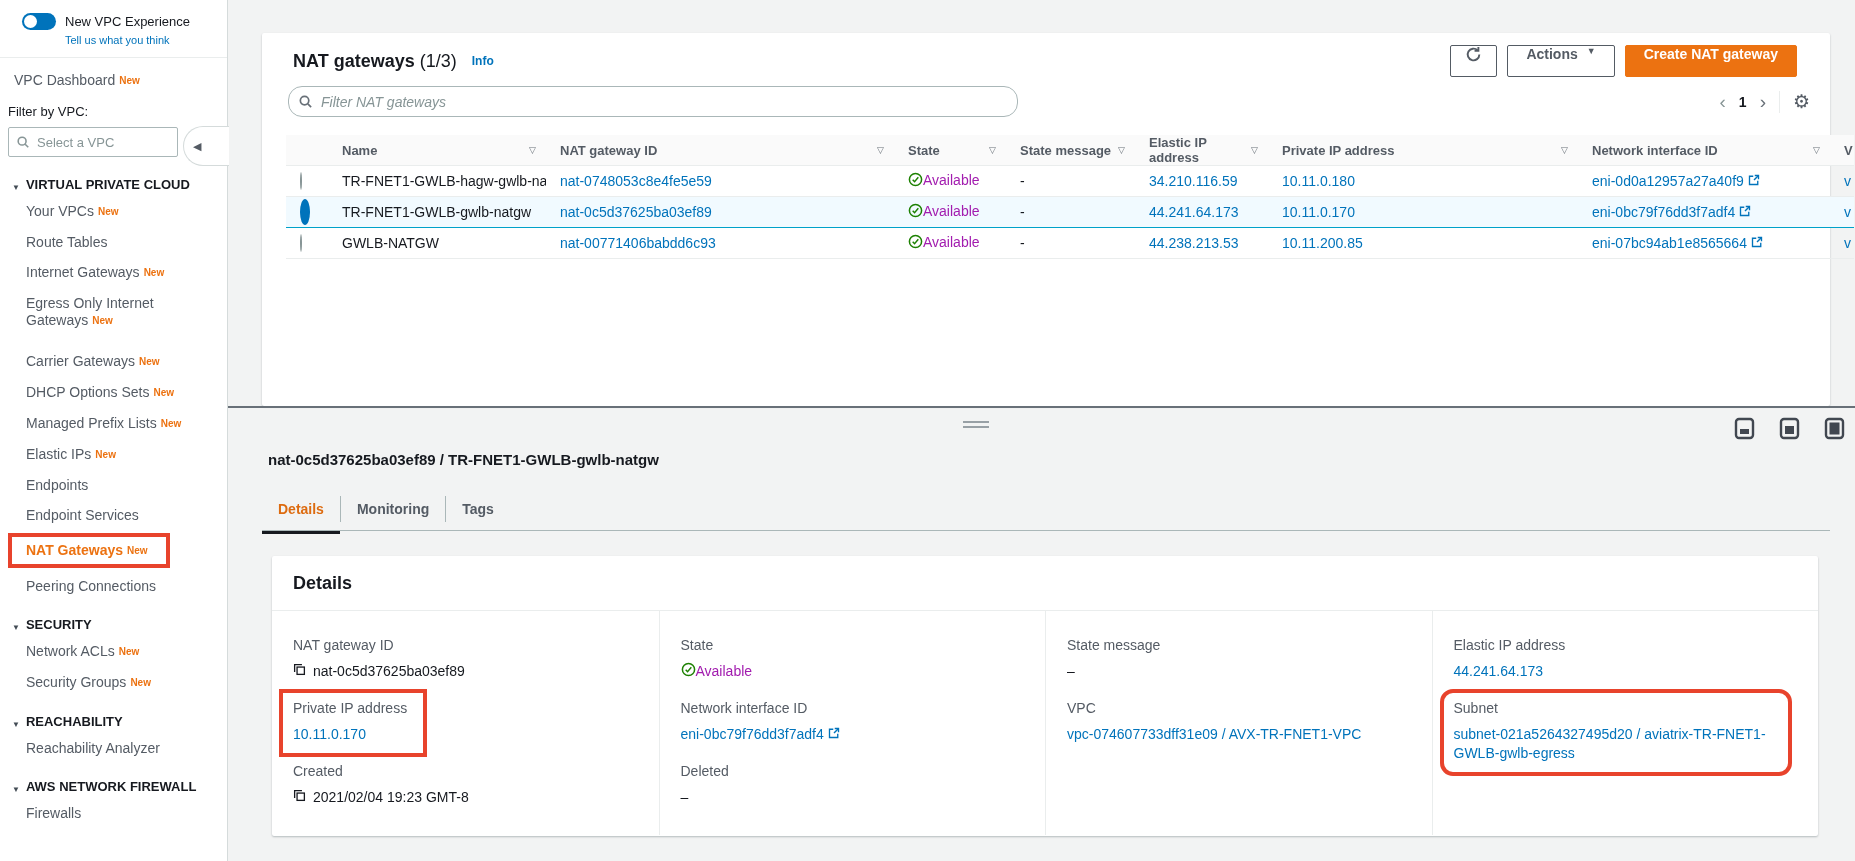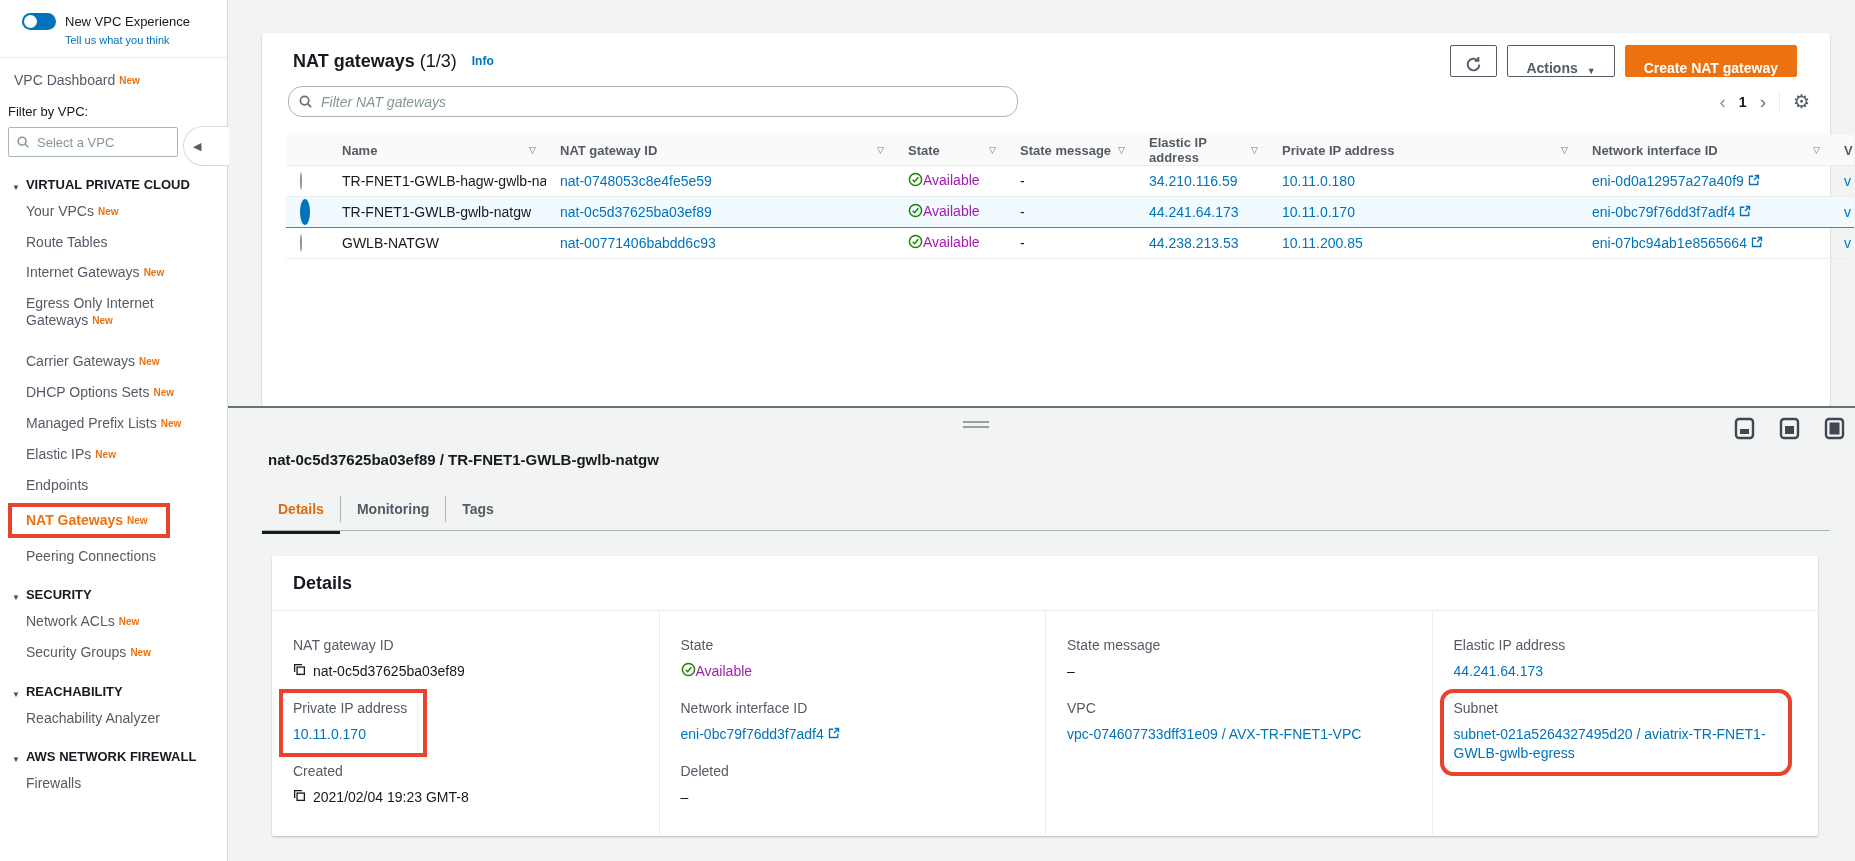--- a/index.html
+++ b/index.html
@@ -41,21 +41,21 @@
     color:#545b64; font-size:11px; }
   
   .main { position:absolute; left:228px; top:0; width:1627px; height:861px; }
   .table-card { position:absolute; left:34px; top:33px; width:1568px; height:373px;
     background:#fff; border-radius:2px; box-shadow:0 1px 2px rgba(0,28,36,.25); }
   .card-h1 { position:absolute; left:31px; top:18px; font-size:18px; font-weight:bold; }
   .card-h1 .count { font-weight:normal; color:#16191f; }
   .info-link { font-size:12px; font-weight:bold; color:#0073bb; margin-left:10px; vertical-align:2px; cursor:pointer; }
   .head-btns { position:absolute; right:33px; top:12px; display:flex; gap:10px; }
   .btn { height:32px; border:1px solid #545b64; border-radius:2px; background:#fff;
-    font-weight:bold; color:#545b64; font-size:14px; display:flex; align-items:flex-end;
+    font-weight:bold; color:#545b64; font-size:14px; display:flex; align-items:flex-start;
     justify-content:center; padding:0 18px; cursor:pointer; font-family:"Liberation Sans",sans-serif; }
   .btn.icon-only { width:47px; padding:0; }
   .btn .dcaret { font-size:9px; margin-left:9px; }
   .btn-primary { background:#ec7211; border-color:#ec7211; color:#fff; }
   .toolbar-search { position:absolute; left:26px; top:53px; width:730px; height:31px; }
   .toolbar-search input { width:100%; height:100%; border:1px solid #aab7b8; border-radius:14px;
     padding:0 8px 0 32px; font-size:14px; font-style:italic; color:#16191f; font-family:"Liberation Sans",sans-serif; }
   .toolbar-search input::placeholder { color:#879596; font-style:italic; }
   .toolbar-search .mag { position:absolute; left:10px; top:8px; }
   .pager { position:absolute; right:20px; top:56px; display:flex; align-items:center; gap:13px; height:26px; }
@@ -146,20 +146,21 @@
   </div>
   <div class="nav-item"><span>Your VPCs</span><span class="badge">New</span></div>
   <div class="nav-item"><span>Route Tables</span></div>
   <div class="nav-item"><span>Internet Gateways</span><span class="badge">New</span></div>
   <div class="nav-item two-line mt8"><span>Egress Only Internet Gateways</span><span class="badge">New</span></div>
   <div class="nav-item"><span>Carrier Gateways</span><span class="badge">New</span></div>
   <div class="nav-item"><span>DHCP Options Sets</span><span class="badge">New</span></div>
   <div class="nav-item"><span>Managed Prefix Lists</span><span class="badge">New</span></div>
   <div class="nav-item"><span>Elastic IPs</span><span class="badge">New</span></div>
   <div class="nav-item"><span>Endpoints</span></div>
+  <div class="nav-item"><span>Endpoint Services</span></div>
   <div class="nav-item active framed"><span>NAT Gateways</span><span class="badge">New</span></div>
   <div class="nav-item"><span>Peering Connections</span></div>
 
   <div class="nav-section" style="margin-top:16px;">
     <span class="tri">▼</span>
     <span>SECURITY</span>
   </div>
   <div class="nav-item"><span>Network ACLs</span><span class="badge">New</span></div>
   <div class="nav-item"><span>Security Groups</span><span class="badge">New</span></div>
 

